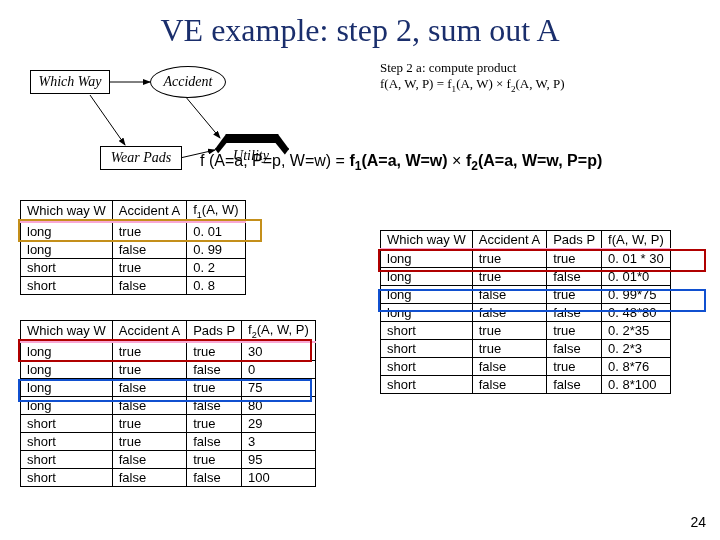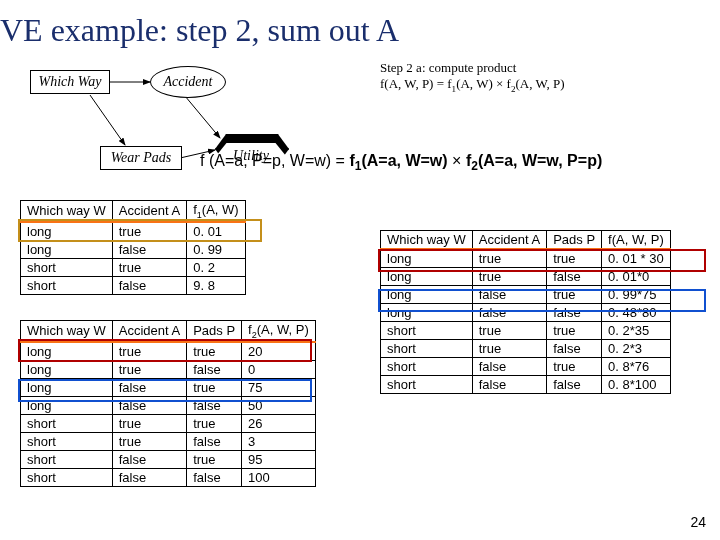--- a/index.html
+++ b/index.html
@@ -13,20 +13,21 @@
     overflow: hidden;
   }
   .slide {
     position: relative;
     width: 720px;
     height: 540px;
   }
   h1 {
     margin: 0;
     padding: 12px 0 8px 0;
+    text-align: center;
     font-size: 32px;
     font-weight: normal;
     color: #1a2e6c;
   }
   .step-desc {
     position: absolute;
     left: 380px;
     top: 60px;
     width: 330px;
     font-size: 13px;
@@ -88,21 +89,21 @@
     font-size: 13px;
   }
   table th, table td {
     border: 1px solid #000;
     padding: 1px 6px;
     text-align: left;
     white-space: nowrap;
   }
   table th {
     font-weight: normal;
-    border-bottom: 2px solid #f97316;
+    border-bottom: 2px solid #f9a8d4;
   }
   #tbl-f1 { left: 20px; top: 200px; }
   #tbl-f2 { left: 20px; top: 320px; }
   #tbl-f  { left: 380px; top: 230px; }
 
   .hilite {
     position: absolute;
     border: 2px solid;
     background: transparent;
     pointer-events: none;
@@ -172,62 +173,62 @@
           <td>0. 99</td>
         </tr>
     <tr>
           <td>short</td>
           <td>true</td>
           <td>0. 2</td>
         </tr>
     <tr>
           <td>short</td>
           <td>false</td>
-          <td>9. 8</td>
+          <td>0. 8</td>
         </tr>
   </tbody>
     </table>
 
   <table id="tbl-f2">
     <tbody>
         <tr>
       <th>Which way W</th>
       <th>Accident A</th>
       <th>Pads P</th>
       <th><span>f</span><sub>2</sub><span>(A, W, P)</span></th>
     </tr>
     <tr>
           <td>long</td>
           <td>true</td>
           <td>true</td>
-          <td>20</td>
+          <td>30</td>
         </tr>
     <tr>
           <td>long</td>
           <td>true</td>
           <td>false</td>
           <td>0</td>
         </tr>
     <tr>
           <td>long</td>
           <td>false</td>
           <td>true</td>
           <td>75</td>
         </tr>
     <tr>
           <td>long</td>
           <td>false</td>
           <td>false</td>
-          <td>50</td>
-        </tr>
-    <tr>
-          <td>short</td>
-          <td>true</td>
-          <td>true</td>
-          <td>26</td>
+          <td>80</td>
+        </tr>
+    <tr>
+          <td>short</td>
+          <td>true</td>
+          <td>true</td>
+          <td>29</td>
         </tr>
     <tr>
           <td>short</td>
           <td>true</td>
           <td>false</td>
           <td>3</td>
         </tr>
     <tr>
           <td>short</td>
           <td>false</td>

